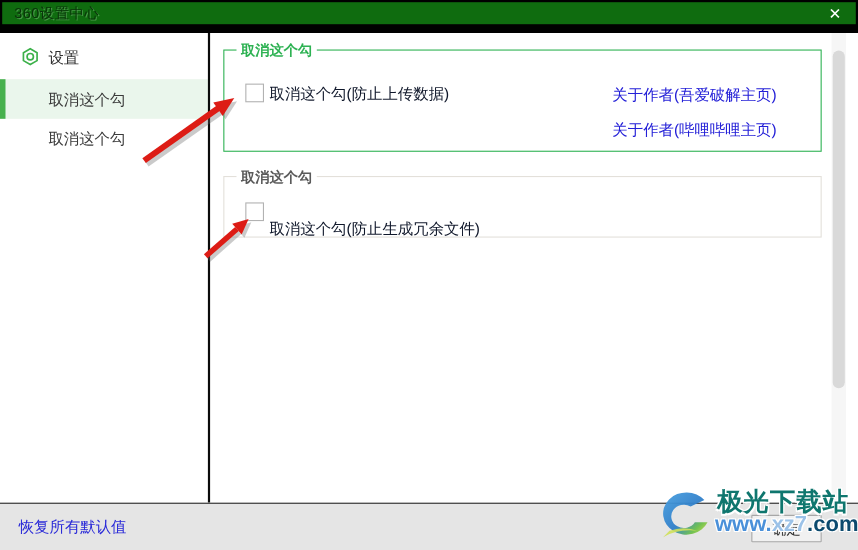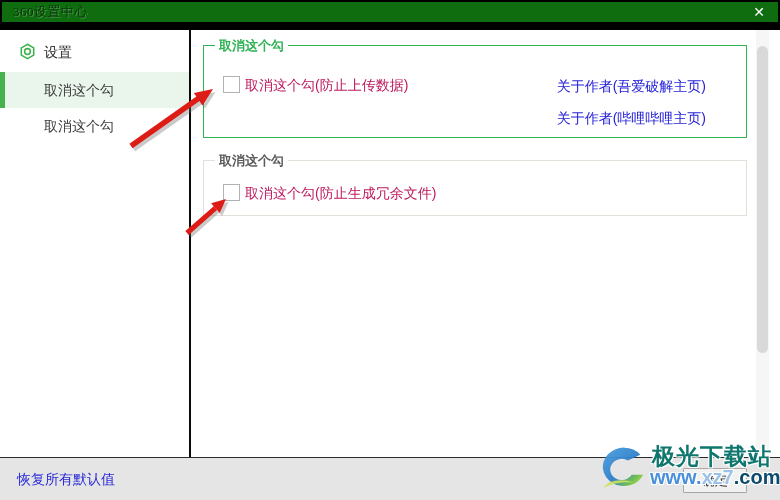--- a/index.html
+++ b/index.html
@@ -9,21 +9,20 @@
     font-family:"Liberation Sans","DejaVu Sans",sans-serif;
     -webkit-font-smoothing:antialiased;
   }
   
   .frame-top{position:absolute;top:0;left:0;width:780px;height:30px;background:#000;}
   .titlebar{position:absolute;top:2px;left:2px;width:776px;height:20px;background:#0f6c0f;}
   .title{
     position:absolute;left:11px;top:0;line-height:20px;font-size:13px;
     color:#0a330a;text-shadow:1px 1px 0 rgba(120,190,120,.55);
     letter-spacing:.5px;
-    font-family:Liberation Serif, serif;
   }
   .close{
     position:absolute;right:13px;top:0;line-height:20px;font-size:14px;
     color:#ffffff;cursor:pointer;font-weight:bold;
   }
   
   .main{position:absolute;top:30px;left:0;width:780px;height:427px;background:#fff;}
   .divider{position:absolute;left:189px;top:0;width:2px;height:427px;background:#0b0b0b;}
   
   .sidebar{position:absolute;left:0;top:0;width:189px;height:427px;}
@@ -47,23 +46,23 @@
     font-size:13px;font-weight:bold;
   }
   .legend.green{color:#2eb253;}
   .legend.gray{color:#5a5a5a;font-weight:bold;}
   .checkbox{
     position:absolute;left:19px;width:15px;height:15px;background:#fff;
     border:1px solid #b2b2b2;cursor:pointer;
   }
   .g1 .checkbox{top:30px;}
   .g2 .checkbox{top:23px;}
-  .cb-label{position:absolute;left:41px;font-size:14px;color:#be185d;cursor:pointer;}
+  .cb-label{position:absolute;left:41px;font-size:14px;color:#0f172a;cursor:pointer;}
   .g1 .cb-label{top:31px;}
-  .g2 .cb-label{top:24px;}
+  .g2 .cb-label{top:39px;}
   .link{
     position:absolute;right:40px;font-size:14px;color:#2420d7;cursor:pointer;
     text-decoration:none;
   }
   .link.l1{top:32px;}
   .link.l2{top:64px;}
   
   .scrollbar{position:absolute;left:756px;top:0;width:13px;height:427px;background:#f6f6f6;}
   .scrollbar .thumb{position:absolute;left:1px;top:16px;width:11px;height:307px;background:#d9d9d9;border-radius:6px;}
   

